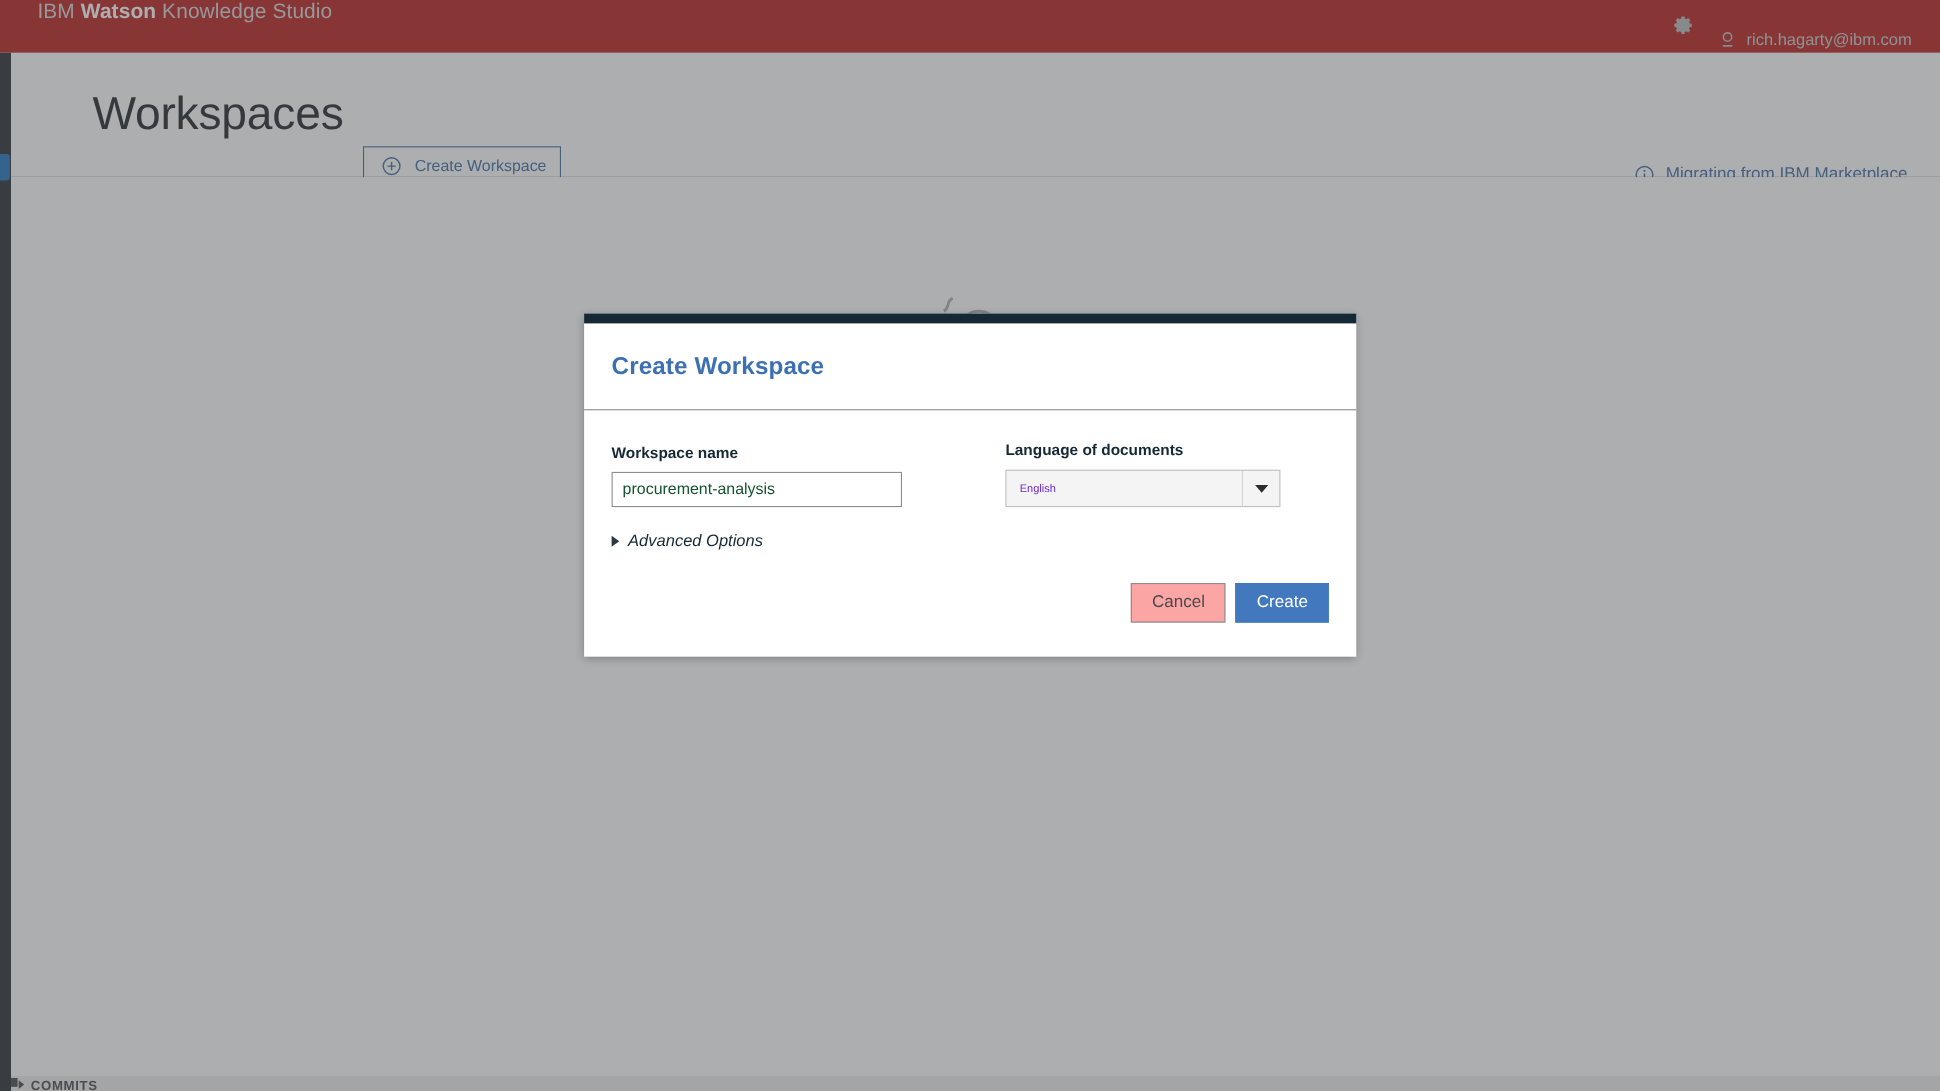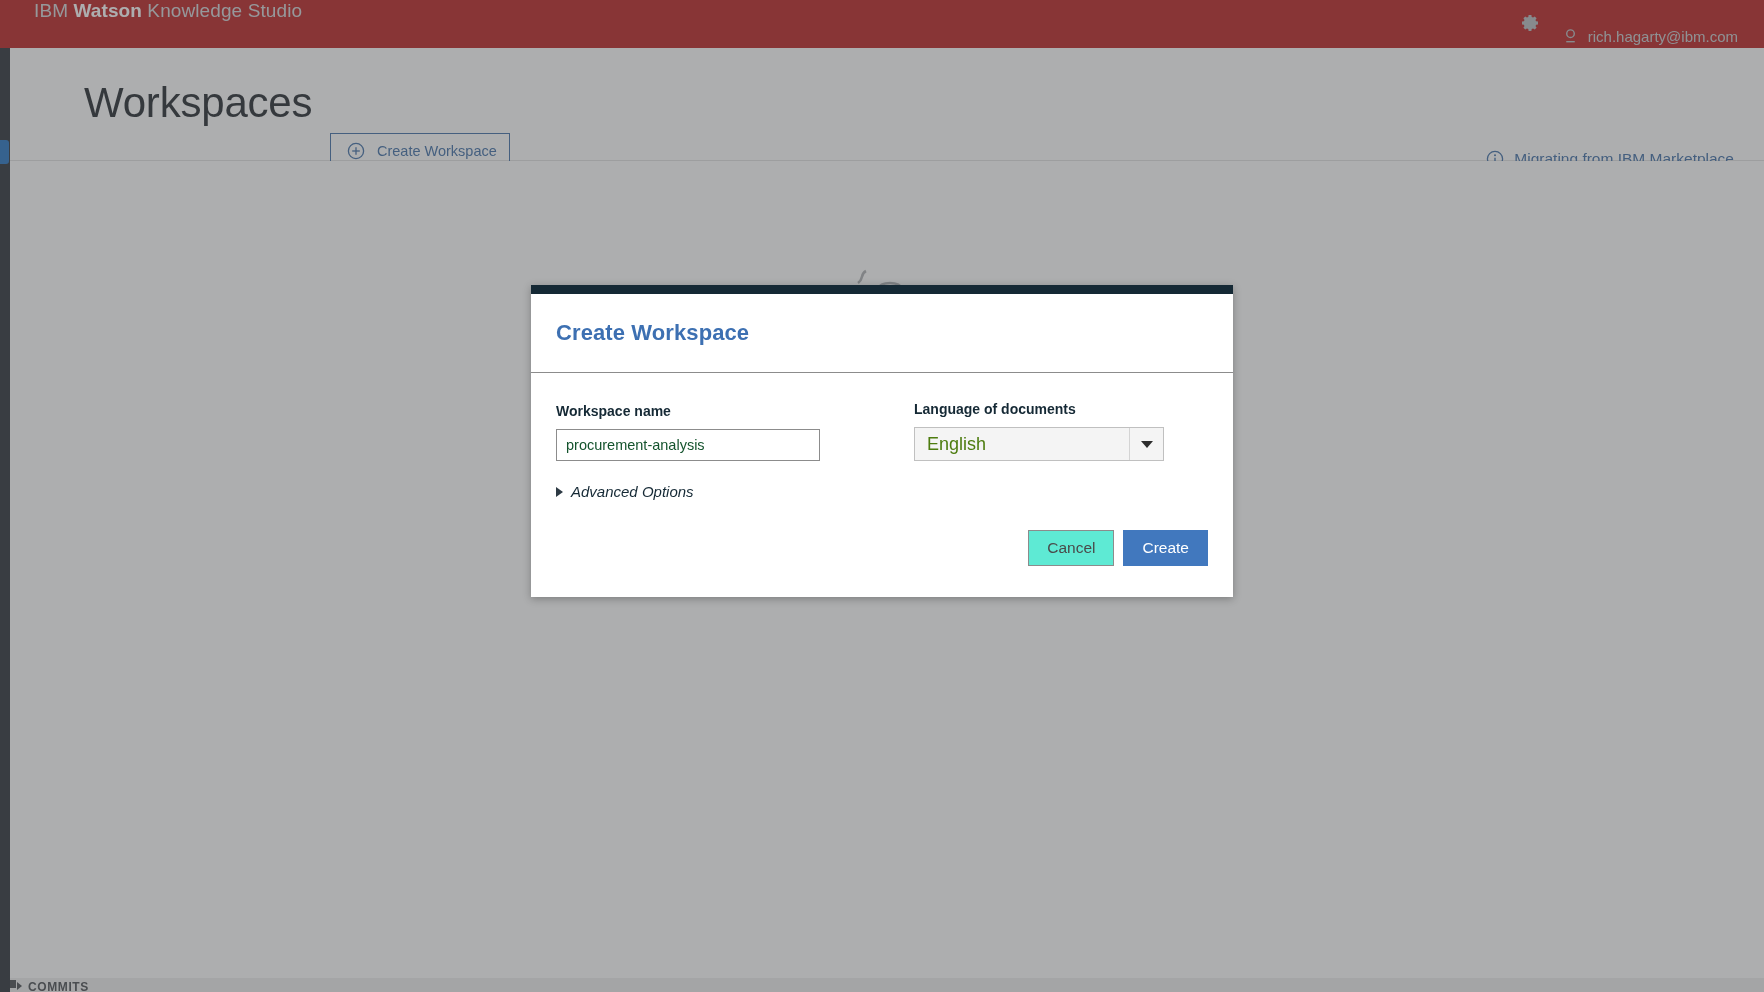--- a/index.html
+++ b/index.html
@@ -244,22 +244,22 @@
     height: 34px;
     display: flex;
     border: 1px solid #c0c0c0;
     background: #f4f4f4;
   }
   .select-value {
     flex: 1;
     display: flex;
     align-items: center;
     padding-left: 12px;
-    font-size: 18px;
-    color: #4d7c0f;
+    font-size: 10px;
+    color: #6d28d9;
     white-space: nowrap;
   }
   .select-arrow-btn {
     width: 34px;
     border-left: 1px solid #d4d4d4;
     display: flex;
     align-items: center;
     justify-content: center;
     cursor: pointer;
   }
@@ -317,21 +317,21 @@
   .btn {
     height: 36px;
     min-width: 83px;
     font-family: "Liberation Sans", sans-serif;
     font-size: 15.5px;
     border-radius: 0;
     cursor: pointer;
     padding: 0 18px;
   }
   .btn-cancel {
-    background: #5eead4;
+    background: #fca5a5;
     border: 1px solid #8c8c8c;
     color: #4a4a4a;
   }
   .btn-create {
     background: #4178be;
     border: 1px solid #4178be;
     color: #ffffff;
     min-width: 79px;
   }
 </style>

